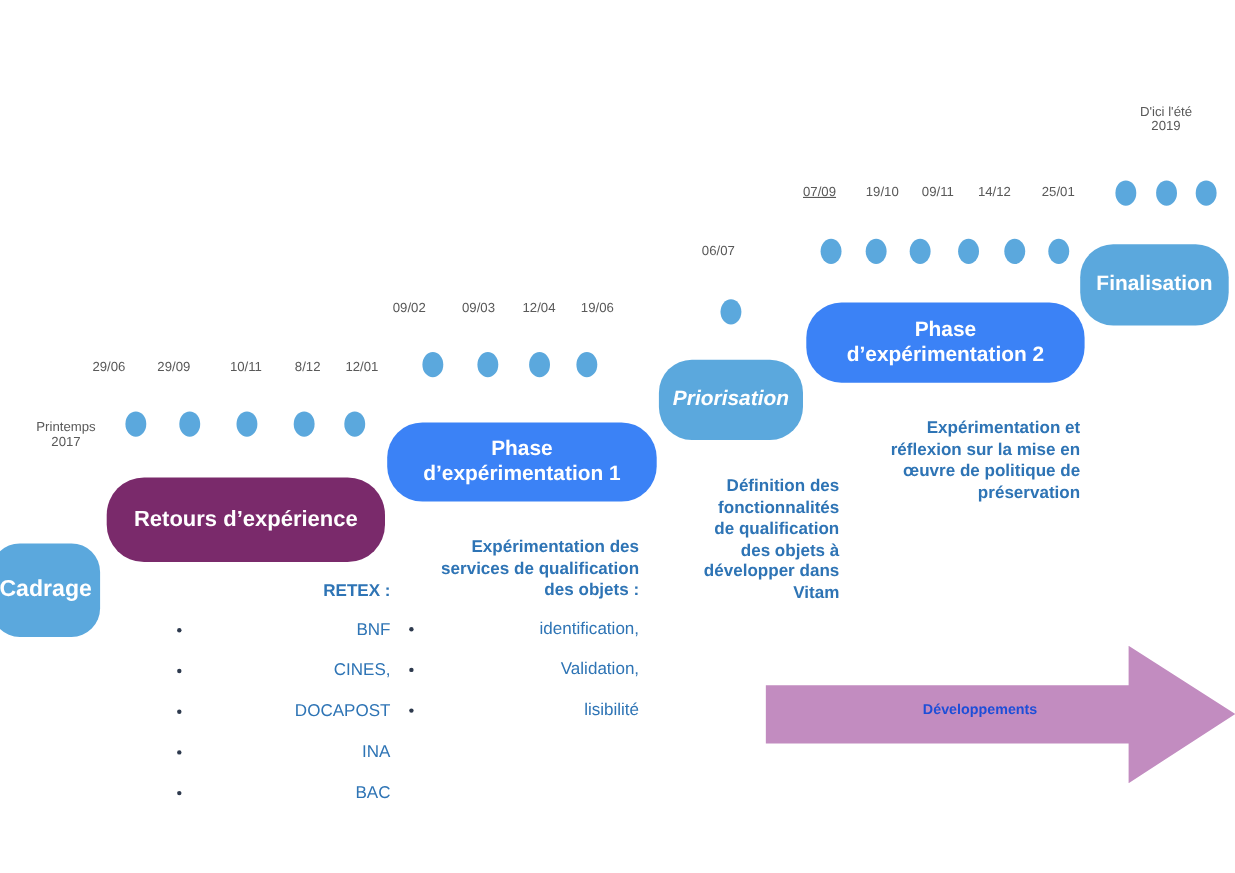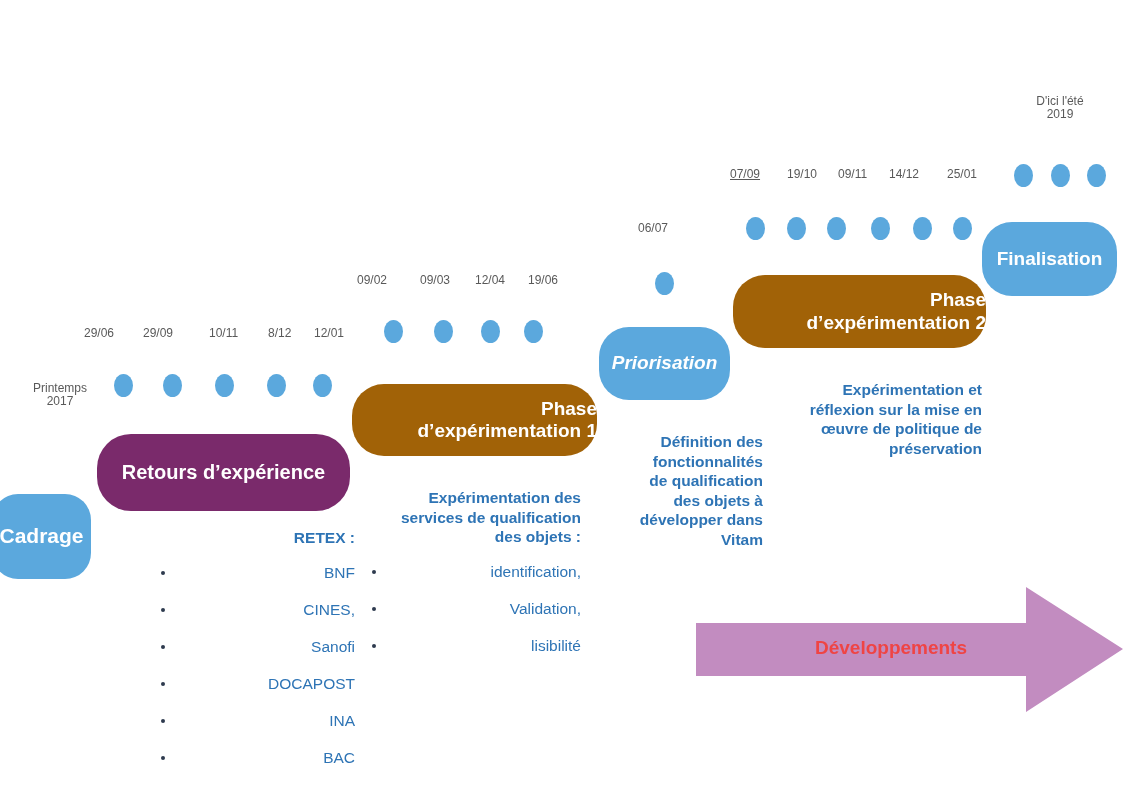--- a/index.html
+++ b/index.html
@@ -44,21 +44,21 @@
     align-items: center;
     justify-content: center;
     text-align: center;
     color: #ffffff;
     font-weight: bold;
     line-height: 1.18;
     box-sizing: border-box;
   }
   .pill-blue { background: #5BA8DD; }
   .pill-purple-dark { background: #7A2A6B; }
-  .pill-purple-light { background: #a16207; align-items: flex-end; }
+  .pill-purple-light { background: #3b82f6; }
 
   
   .desc {
     position: absolute;
     color: #2E74B5;
     font-size: 15.5px;
     line-height: 1.26;
     font-family: "Liberation Sans", sans-serif;
     text-align: right;
   }
@@ -99,23 +99,23 @@
     top: 587px;
     width: 427px;
     height: 125px;
   }
   #dev-arrow-label {
     position: absolute;
     left: 696px;
     top: 637px;
     width: 390px;
     text-align: center;
-    font-size: 19px;
+    font-size: 13px;
     font-weight: bold;
-    color: #ef4444;
+    color: #1d4ed8;
     font-family: "Liberation Sans", sans-serif;
   }
 </style>
 </head>
 <body>
 
 <div id="canvas">
 
   <div class="date-label" style="left:84px; top:327px;">29/06</div>
   <div class="date-label" style="left:143px; top:327px;">29/09</div>
@@ -140,21 +140,20 @@
 
   <div class="pill pill-purple-dark" style="left:97px; top:434px; width:253px; height:77px; border-radius:34px; font-size:20px;">
     <span>Retours d’expérience</span>
   </div>
 
   <div class="desc" style="left:155px; top:528px; width:200px;">
     <span class="hd">RETEX :</span>
     <ul>
       <li>BNF</li>
       <li>CINES,</li>
-      <li>Sanofi</li>
       <li>DOCAPOST</li>
       <li>INA</li>
       <li>BAC</li>
     </ul>
   </div>
 
   <div class="date-label" style="left:357px; top:274px;">09/02</div>
   <div class="date-label" style="left:420px; top:274px;">09/03</div>
   <div class="date-label" style="left:475px; top:274px;">12/04</div>
   <div class="date-label" style="left:528px; top:274px;">19/06</div>

